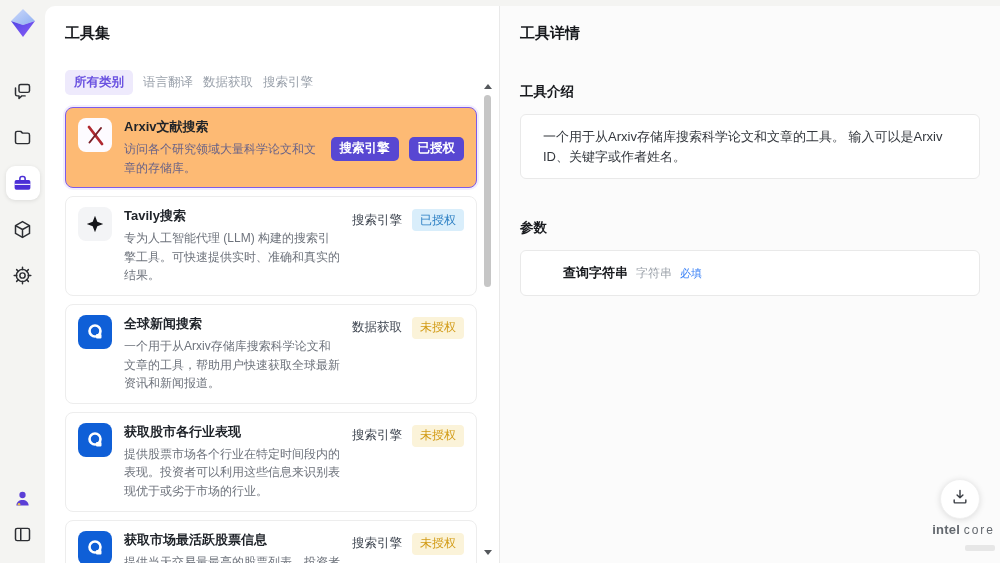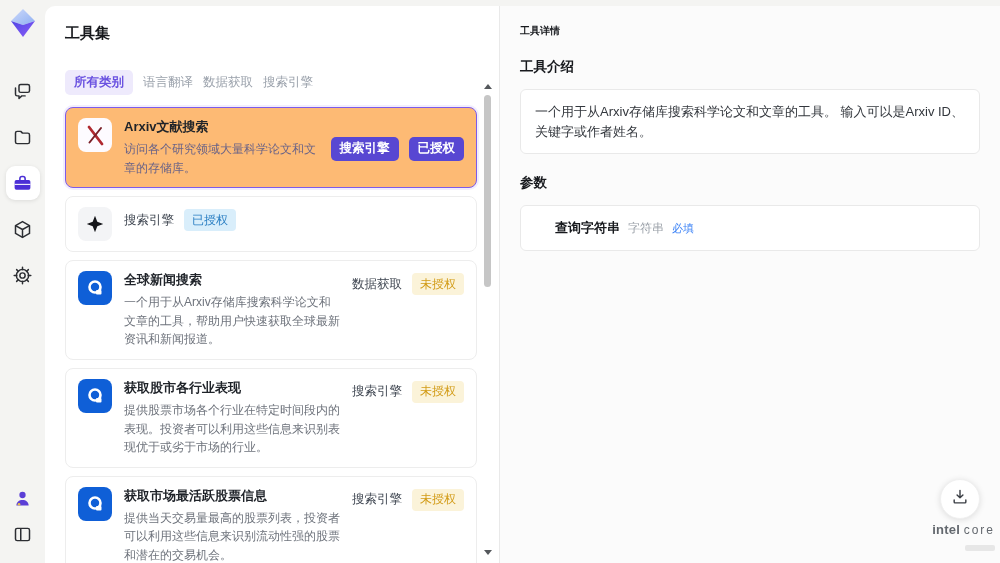--- a/index.html
+++ b/index.html
@@ -54,24 +54,24 @@
   .scrollbar { position:absolute; right:7px; top:78px; bottom:8px; width:9px; }
   .scroll-arrow-up, .scroll-arrow-down { position:absolute; left:1px; width:0; height:0;
     border-left:4px solid transparent; border-right:4px solid transparent; }
   .scroll-arrow-up { top:0; border-bottom:5px solid #55585c; }
   .scroll-arrow-down { bottom:0; border-top:5px solid #55585c; }
   .scroll-thumb { position:absolute; top:11px; left:1px; width:7px; height:192px;
     background:#c6c6c6; border-radius:4px; }
 
   
   .detail-panel { flex:1; background:#fbfbfb; padding:18px 20px; position:relative; }
-  .detail-title { font-size:10px; font-weight:bold; color:#17191d; }
-  .section-heading { font-size:13.5px; font-weight:bold; color:#17191d; margin-top:20px; }
+  .detail-title { font-size:15px; font-weight:bold; color:#17191d; }
+  .section-heading { font-size:13.5px; font-weight:bold; color:#17191d; margin-top:40px; }
   .info-box { margin-top:13px; background:#fff; border:1px solid #e9e9e9; border-radius:6px;
-    padding:12px 14px; font-size:13px; color:#33373d; line-height:1.5; }
+    padding:12px 22px; font-size:13px; color:#33373d; line-height:1.5; }
   .param-line { display:flex; gap:8px; align-items:baseline; }
   .param-name { font-weight:bold; font-size:13px; color:#17191d;margin-left:20px; }
   .param-type { font-size:12px; color:#9aa0a8; }
   .param-required { font-size:11px; color:#3b82f6; }
   .param-desc { margin-top:9px; font-size:13px; color:#4a4f57; }
 
   
   .fab { position:absolute; right:20px; bottom:44px; width:40px; height:40px;
     border-radius:50%; background:#fff; border:1px solid #f0f0f0;
     box-shadow:0 1px 6px rgba(0,0,0,.12); display:flex; align-items:center;
@@ -200,20 +200,24 @@
             <span class="pill-solid">已授权</span>
           </div>
         </div>
 
         <div class="card">
           <div class="card-icon">
             <svg width="22" height="22" viewBox="0 0 24 24">
               <polygon points="12,3 14.5,9.5 21,12 14.5,14.5 12,21 9.5,14.5 3,12 9.5,9.5" fill="#15161a"></polygon>
             </svg>
           </div>
+          <div class="card-body">
+            <div class="card-title">Tavily搜索</div>
+            <div class="card-desc">专为人工智能代理 (LLM) 构建的搜索引擎工具。可快速提供实时、准确和真实的结果。</div>
+          </div>
           <div class="card-meta">
             <span class="cat-label">搜索引擎</span>
             <span class="badge auth">已授权</span>
           </div>
         </div>
 
         <div class="card">
           <div class="card-icon blue">
             <svg width="24" height="24" viewBox="0 0 24 24">
               <circle cx="12" cy="11" r="5.5" fill="none" stroke="#ffffff" stroke-width="2.6"></circle>

